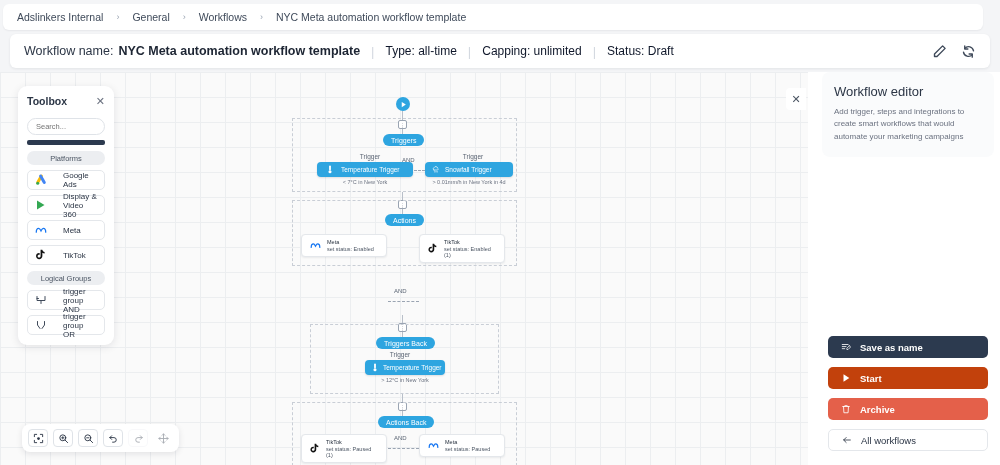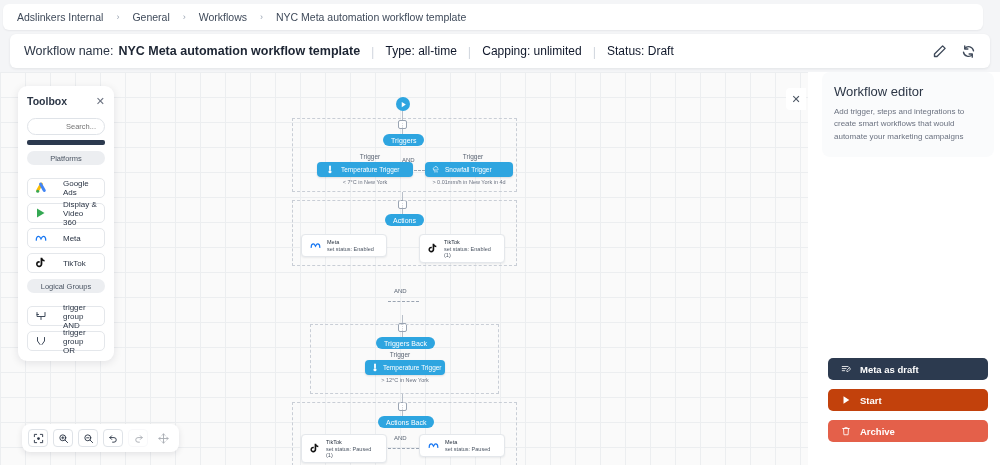--- a/index.html
+++ b/index.html
@@ -66,27 +66,26 @@
     padding: 9px 9px 10px 9px;
   }
   .tb-head { display: flex; align-items: center; justify-content: space-between; margin-bottom: 8px; }
   .tb-title { font-size: 10.5px; color: #2b3545; font-weight: 600; }
   .tb-close { font-size: 11px; color: #6b7280; cursor: pointer; line-height: 1; }
   .tb-search {
     width: 100%; height: 17px; border: 1px solid #dfe3e8;
     border-radius: 9px; font-size: 7.5px; color: #9aa4b2;
     padding: 0 8px; outline: none; background: #fff;
     font-family: "Liberation Sans", sans-serif;
-    text-align: right;
   }
   .tb-bar { height: 5px; background: #2c3a4f; border-radius: 2px; margin: 5px 0 6px 0; }
   .tb-section {
     height: 14px; background: #eceef1; border-radius: 7px;
     display: flex; align-items: center; justify-content: center;
-    font-size: 7.5px; color: #4b5563; margin-bottom: 13px;
+    font-size: 7.5px; color: #4b5563; margin-bottom: 5px;
   }
   .tb-item {
     height: 20px; border: 1px solid #e4e7eb; border-radius: 5px;
     display: flex; align-items: center; gap: 16px;
     padding: 0 7px; margin-bottom: 5px; background: #fff;
     font-size: 8px; color: #2b3545; cursor: grab;
   }
   .tb-item:last-child { margin-bottom: 0; }
   .tb-ic { width: 12px; height: 12px; flex: 0 0 12px; display: block; }
 
@@ -472,29 +471,36 @@
       <div class="rp-title">Workflow editor</div>
       <div class="rp-desc">Add trigger, steps and integrations to create smart workflows that would automate your marketing campaigns</div>
     </div>
 
     <div class="rp-btns">
       <div class="rp-btn draft">
         <svg viewBox="0 0 24 24" fill="none" stroke="#fff" stroke-width="2" stroke-linecap="round">
           <path d="M3 6h14M3 11h9M3 16h6"></path>
             <path d="M20 9l-6 6v3h3l6-6-3-3z" stroke-width="1.8"></path>
         </svg>
-        <span>Meta as draft</span>
+        <span>Save as name</span>
       </div>
       <div class="rp-btn start">
         <svg viewBox="0 0 24 24" fill="#fff">
             <polygon points="6,3 20,12 6,21"></polygon>
           </svg>
         <span>Start</span>
       </div>
       <div class="rp-btn archive">
         <svg viewBox="0 0 24 24" fill="none" stroke="#fff" stroke-width="2" stroke-linecap="round">
           <path d="M4 6h16M9 6V4h6v2M6 6l1 15h10l1-15"></path>
         </svg>
         <span>Archive</span>
       </div>
+      <div class="rp-btn all">
+        <svg viewBox="0 0 24 24" fill="none" stroke="#2b3545" stroke-width="2" stroke-linecap="round" stroke-linejoin="round">
+          <path d="M20 12H4"></path>
+            <polyline points="10 6 4 12 10 18"></polyline>
+        </svg>
+        <span>All workflows</span>
+      </div>
     </div>
   </div>
 </div>
 
 </body></html>

